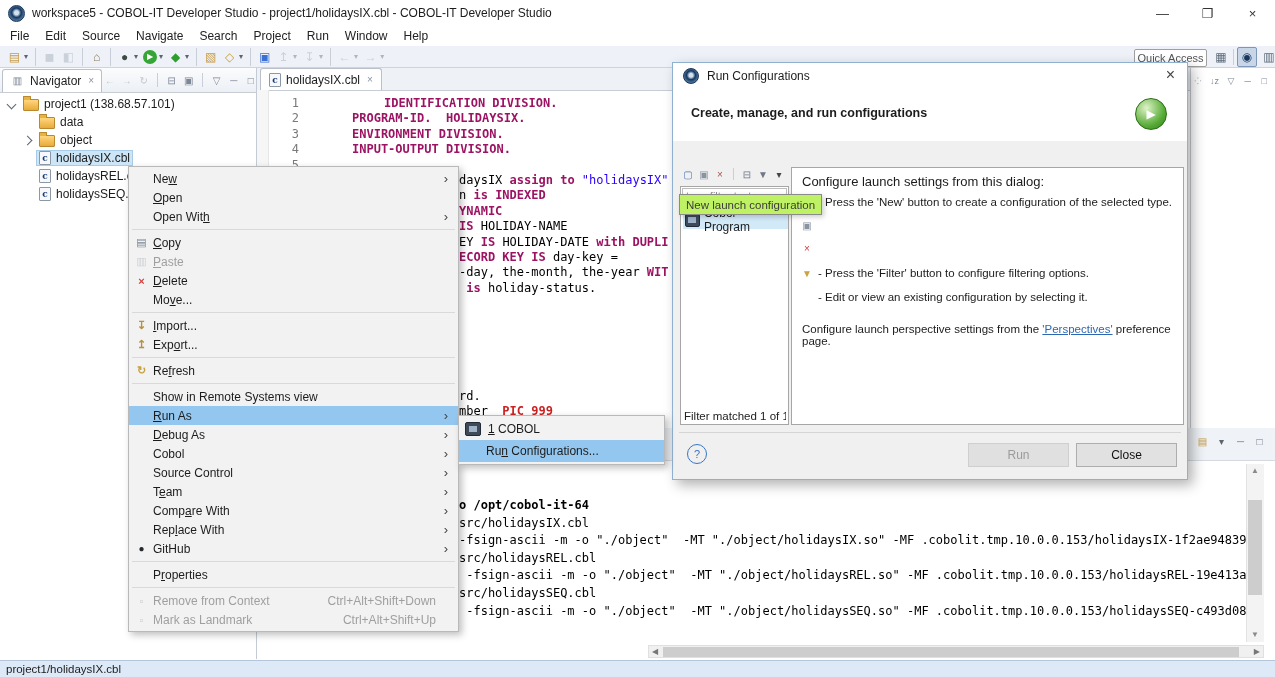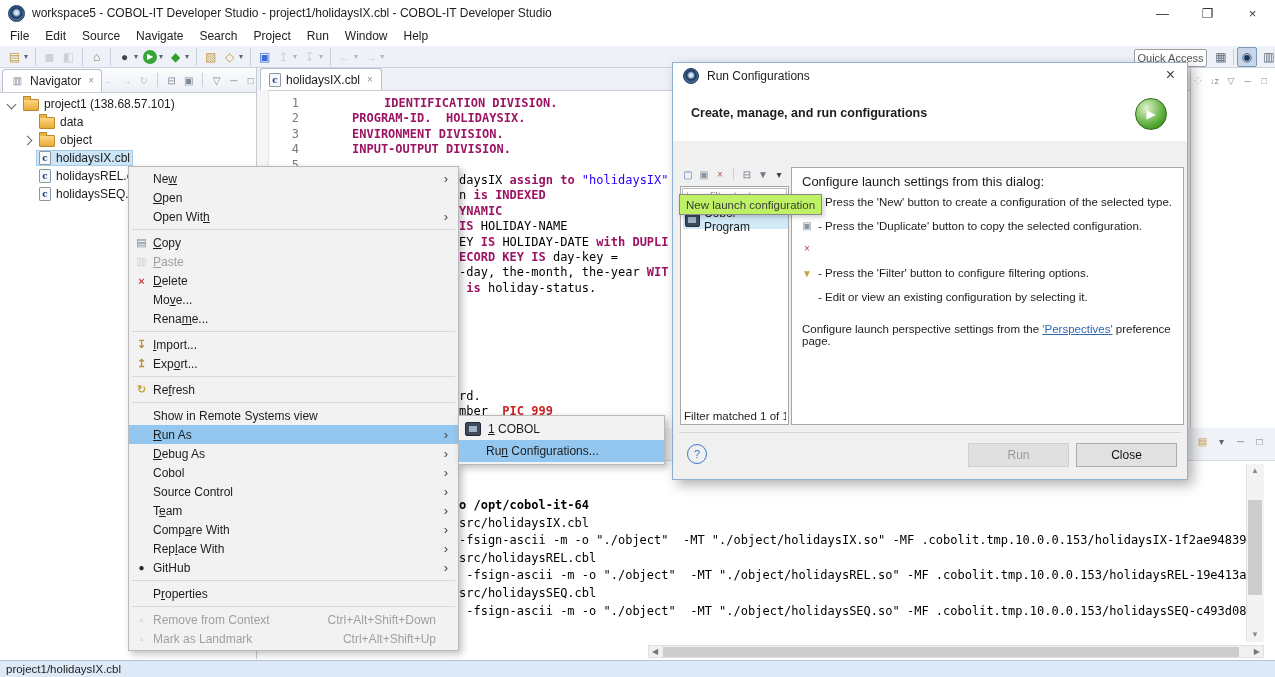--- a/index.html
+++ b/index.html
@@ -351,24 +351,20 @@
         <span class="mlabel"><u>P</u>aste</span>
       </div>
       <div class="mitem">
         <span class="mic ic-delete">×</span>
         <span class="mlabel"><u>D</u>elete</span>
       </div>
       <div class="mitem">
         <span class="mic ic-none"></span>
         <span class="mlabel">Mo<u>v</u>e...</span>
       </div>
-      <div class="mitem">
-        <span class="mic ic-none"></span>
-        <span class="mlabel">Rena<u>m</u>e...</span>
-      </div>
       <div class="msep"></div>
       <div class="mitem">
         <span class="mic ic-import">↧</span>
         <span class="mlabel"><u>I</u>mport...</span>
       </div>
       <div class="mitem">
         <span class="mic ic-export">↥</span>
         <span class="mlabel">Exp<u>o</u>rt...</span>
       </div>
       <div class="msep"></div>
@@ -479,21 +475,20 @@
     </div>
     <div class="dlg-rpanel">
       <div class="rp-title">Configure launch settings from this dialog:</div>
       <div id="bullets">
           <div class="rp-line" style="top: 28px;">
             <span class="bic" style="color: rgb(74, 122, 181);">▢</span>
             <span>- Press the 'New' button to create a configuration of the selected type.</span>
           </div>
           <div class="rp-line" style="top: 51.7px;">
             <span class="bic" style="color: rgb(138, 148, 160);">▣</span>
-            <span>- Press the 'Duplicate' button to copy the selected configuration.</span>
           </div>
           <div class="rp-line" style="top: 75.4px;">
             <span class="bic" style="color: rgb(208, 64, 64);">×</span>
           </div>
           <div class="rp-line" style="top: 99.1px;">
             <span class="bic" style="color: rgb(202, 162, 63);">▼</span>
             <span>- Press the 'Filter' button to configure filtering options.</span>
           </div>
           <div class="rp-line" style="top: 122.8px;">
             <span class="bic"></span>

